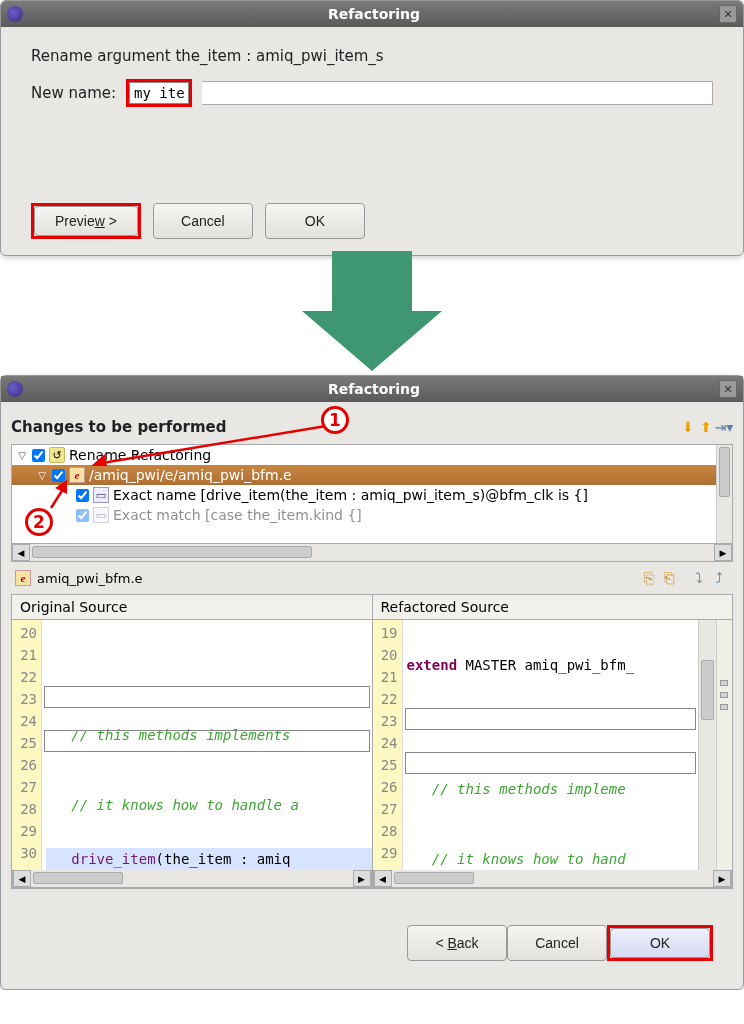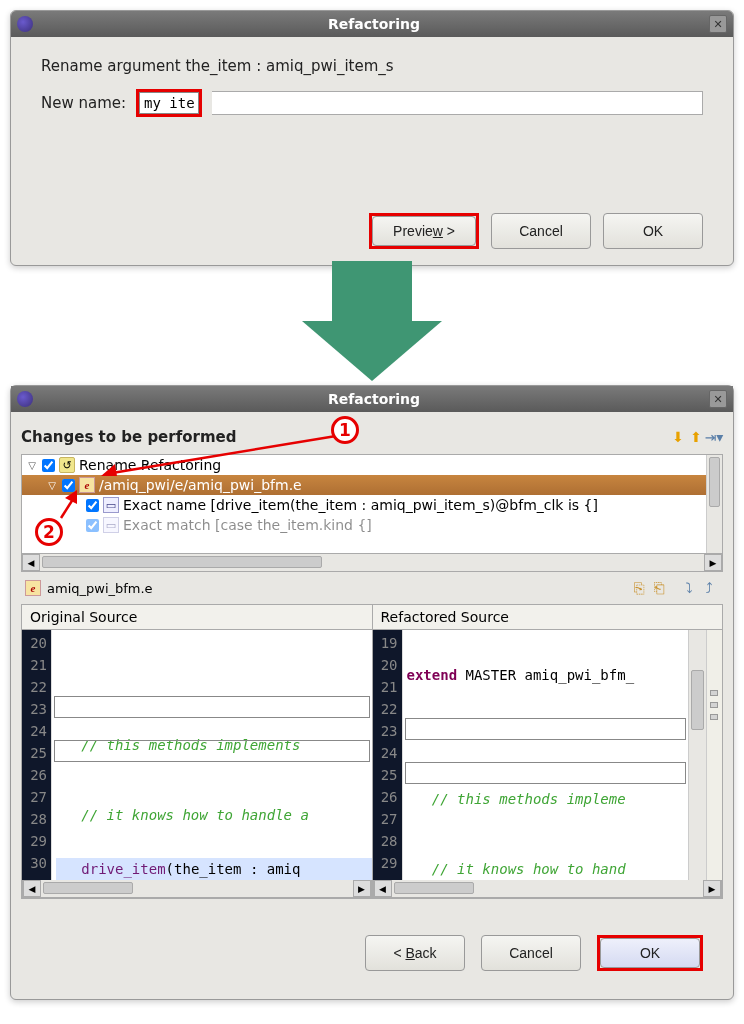--- a/index.html
+++ b/index.html
@@ -1,31 +1,31 @@
 <!DOCTYPE html>
 <html><head>
 <meta charset="utf-8">
 <style>
 * { box-sizing: border-box; margin: 0; padding: 0; }
 body { font-family: "DejaVu Sans", Verdana, sans-serif; font-size: 13px; background: #fff; width: 744px; }
-.container { padding: 10px; }
+.container { padding: 0; }
 
 
 .dialog1 { border: 1px solid #999; border-radius: 6px; overflow: hidden; background: #e8e7e3; box-shadow: 0 2px 6px rgba(0,0,0,0.2); }
 .titlebar { background: linear-gradient(#7a7a7a, #5a5a5a); color: #fff; display: flex; align-items: center; padding: 4px 6px; font-size: 14px; }
 .tb-icon { width: 16px; height: 16px; margin-right: 6px; background: radial-gradient(circle at 6px 6px, #6a5acd 0%, #3b2f7a 100%); border-radius: 50%; }
 .tb-title { flex: 1; text-align: center; font-weight: bold; }
 .tb-close { width: 18px; height: 18px; background: #999; border: 1px solid #666; display: flex; align-items: center; justify-content: center; font-size: 11px; color: #333; border-radius: 2px; cursor: pointer; }
 .d1-body { padding: 20px 30px 12px 30px; }
 .d1-row { display: flex; align-items: center; gap: 10px; margin-bottom: 14px; }
 .d1-label { font-size: 15px; color: #222; }
 .d1-input-wrap { border: 3px solid #e60000; padding: 0; display: inline-block; }
 .d1-input { width: 60px; padding: 2px 4px; border: 1px solid #888; font-family: "DejaVu Sans Mono", monospace; font-size: 14px; color: #000; outline: none; }
 .d1-rest { flex: 1; border: 1px solid #aaa; border-left: none; height: 24px; background: #fff; }
-.d1-btns { display: flex; justify-content: flex-end; gap: 12px; padding: 70px 30px 16px 30px; }
+.d1-btns { display: flex; justify-content: flex-start; gap: 12px; padding: 70px 30px 16px 30px; }
 .btn { background: linear-gradient(#f5f5f2, #e2e1db); border: 1px solid #999; border-radius: 4px; padding: 6px 20px; font-size: 14px; color: #222; min-width: 100px; cursor: pointer; }
 .btn u { text-decoration: underline; }
 .red-box { border: 3px solid #e60000; padding: 0; }
 
 
 .arrow-wrap { display: flex; justify-content: center; margin: 0 0 4px 0; }
 .arrow-stem { width: 80px; height: 60px; background: #3f9673; margin-top: -5px; }
 .arrow-head { width: 0; height: 0; border-left: 70px solid transparent; border-right: 70px solid transparent; border-top: 60px solid #3f9673; }
 
 
@@ -61,36 +61,36 @@
 .cmp-hdr .fico { margin-right: 6px; }
 .cmp-hdr .spacer { flex: 1; }
 .cmp-ico { width: 20px; height: 20px; display: flex; align-items: center; justify-content: center; font-size: 14px; }
 
 
 .cmp-wrap { display: flex; border: 1px solid #aaa; background: #fff; position: relative; }
 .pane { flex: 1; display: flex; flex-direction: column; min-width: 0; }
 .pane-title { background: #f2f1ec; border-bottom: 1px solid #aaa; padding: 4px 8px; font-size: 14px; }
 .pane + .pane { border-left: 1px solid #aaa; }
 .code-wrap { display: flex; height: 250px; position: relative; overflow: hidden; }
-.gutter { width: 30px; background: #0f172a; color: #888; font-family: "DejaVu Sans Mono", monospace; font-size: 14px; text-align: right; padding: 2px 4px 2px 0; border-right: 1px solid #ddd; }
+.gutter { width: 30px; background: #fef9c3; color: #888; font-family: "DejaVu Sans Mono", monospace; font-size: 14px; text-align: right; padding: 2px 4px 2px 0; border-right: 1px solid #ddd; }
 .gutter div { height: 22px; line-height: 22px; }
 .code { flex: 1; font-family: "DejaVu Sans Mono", monospace; font-size: 14px; padding: 2px 0 2px 4px; white-space: pre; overflow: hidden; position: relative; }
 .code div { height: 22px; line-height: 22px; }
 .cm { color: #3fa535; font-style: italic; margin-top: 16px; }
 .kw { color: #7f0055; font-weight: bold; }
 .fn { color: #701a75; }
 .hl { background: #d6e4ff; }
 .diff-box { position: absolute; border: 1px solid #888; pointer-events: none; }
 .vscroll { width: 18px; background: #e8e7e3; border-left: 1px solid #ccc; position: relative; }
 .vscroll .thumb { position: absolute; top: 40px; left: 2px; right: 2px; height: 60px; background: #ccc; border: 1px solid #aaa; border-radius: 2px; }
 .overview { width: 16px; background: #f0efe8; border-left: 1px solid #ccc; position: relative; }
 .overview .mark { position: absolute; left: 3px; width: 8px; height: 6px; background: #d3d3d3; border: 1px solid #999; }
 
 
-.d2-btns { display: flex; justify-content: flex-end; gap: 16px; padding: 36px 20px 20px 20px; }
+.d2-btns { display: flex; justify-content: flex-end; padding: 36px 20px 20px 20px; }
 </style>
 </head>
 <body>
 
 <div class="container">
 
 <div class="dialog1">
   <div class="titlebar">
     <div class="tb-icon"></div>
     <div class="tb-title">Refactoring</div>

